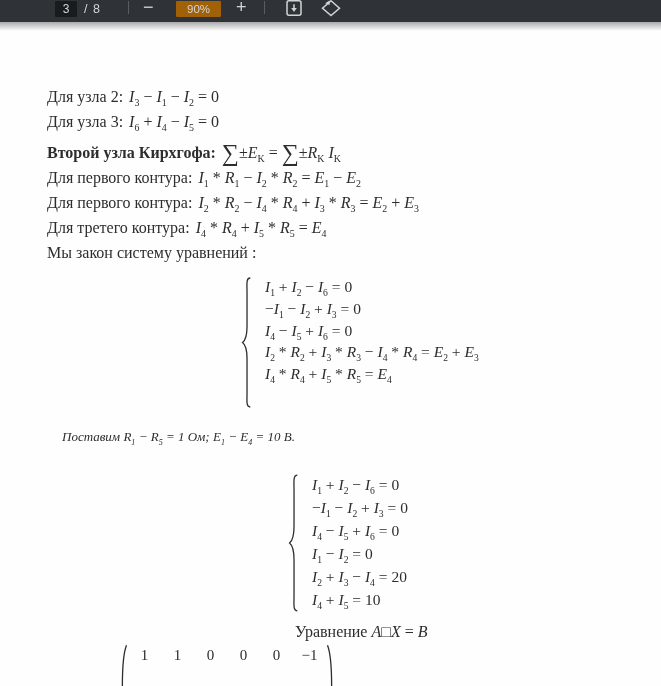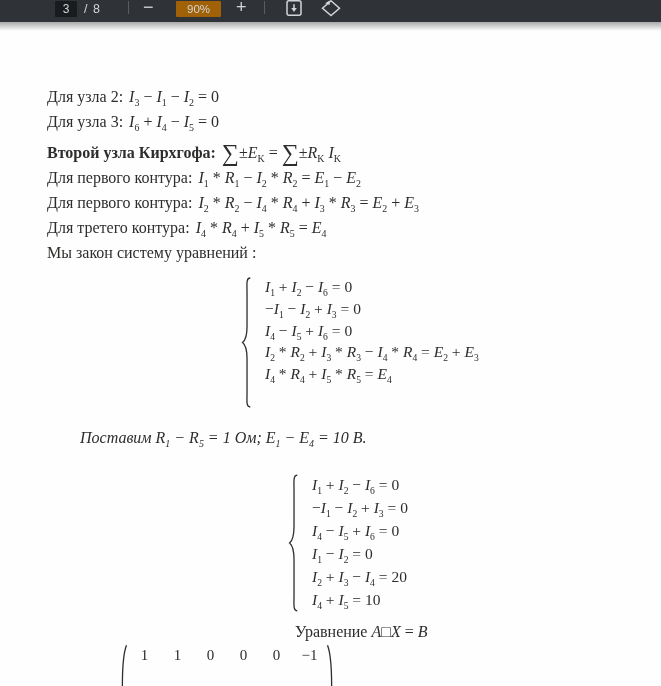--- a/index.html
+++ b/index.html
@@ -38,21 +38,21 @@
   .frm{margin-left:6px;}
   
   .system{position:absolute;display:flex;align-items:stretch;}
   .sys1{left:240px;top:254px;}
   .sys2{left:287px;top:451px;}
   .brace{flex:0 0 12px;}
   .eqs{margin-left:13px;font-size:15.5px;white-space:nowrap;}
   .sys1 .eqs .eq{height:21.8px;line-height:21.8px;}
   .sys2 .eqs .eq{height:23px;line-height:23px;}
   
-  .subst{position:absolute;left:80px;top:407px;font-size:16px;font-style:italic;white-space:nowrap;}
+  .subst{position:absolute;left:62px;top:407px;font-size:13px;font-style:italic;white-space:nowrap;}
   
   .caption{position:absolute;left:295px;top:601px;font-size:16px;white-space:nowrap;}
   .matrix{position:absolute;left:118px;top:622px;display:flex;}
   .mparen{flex:0 0 10px;}
   .mgrid{display:grid;grid-template-columns:repeat(6,33px);font-size:15px;}
   .mcell{height:22px;line-height:22px;text-align:center;}
 </style>
 </head>
 <body>
 

